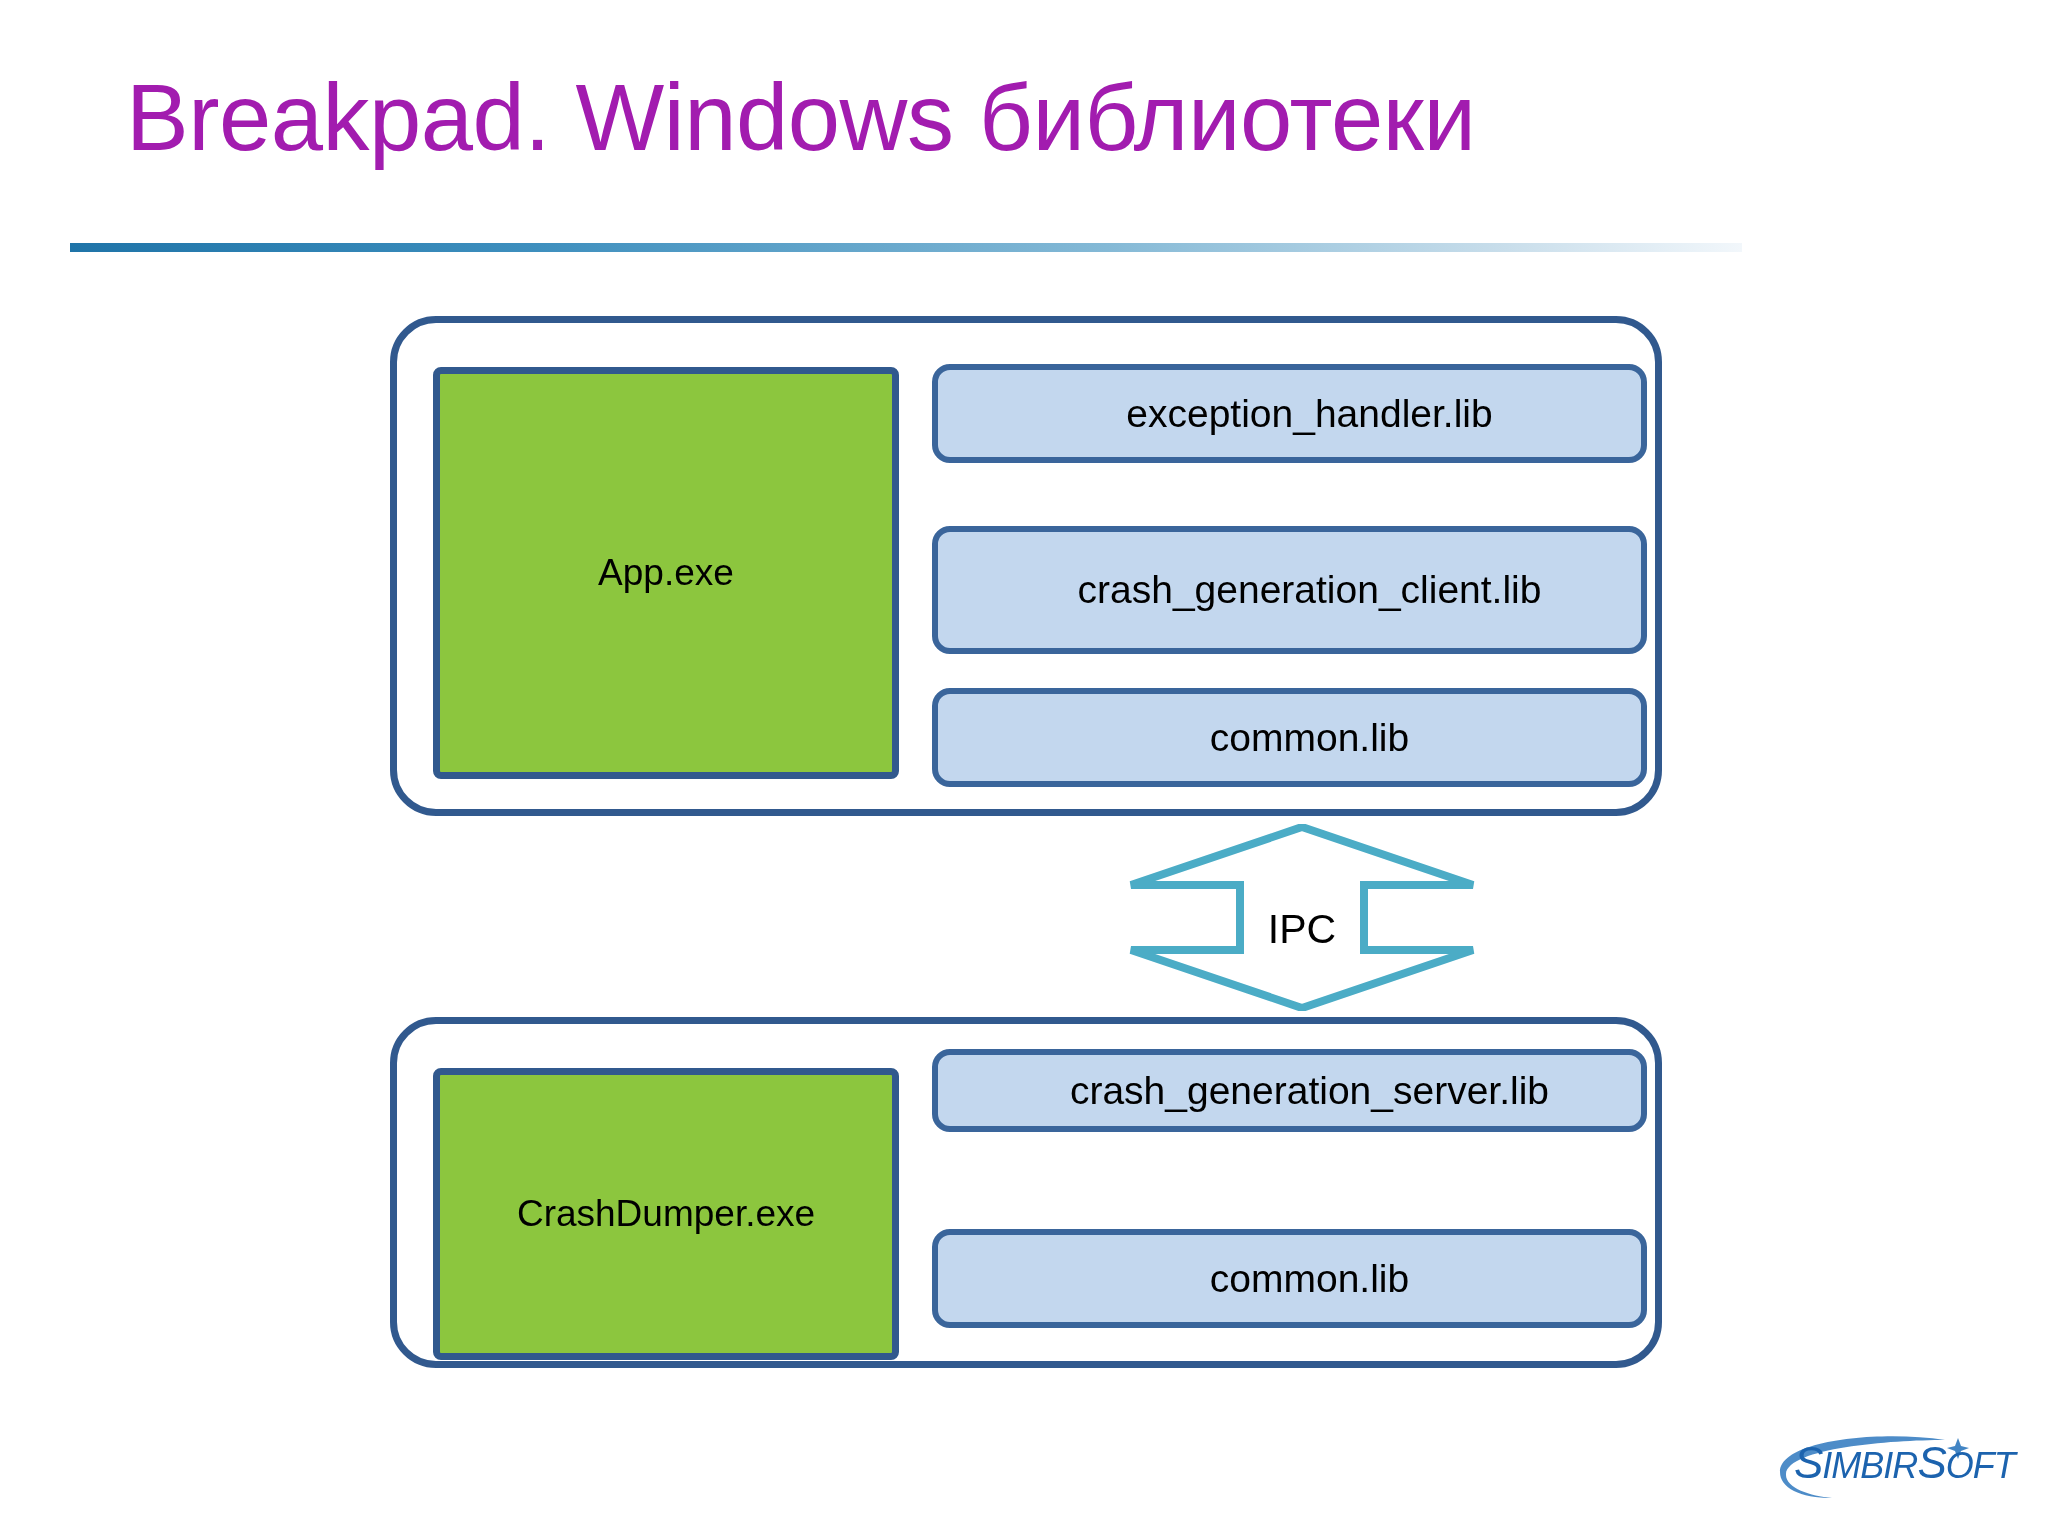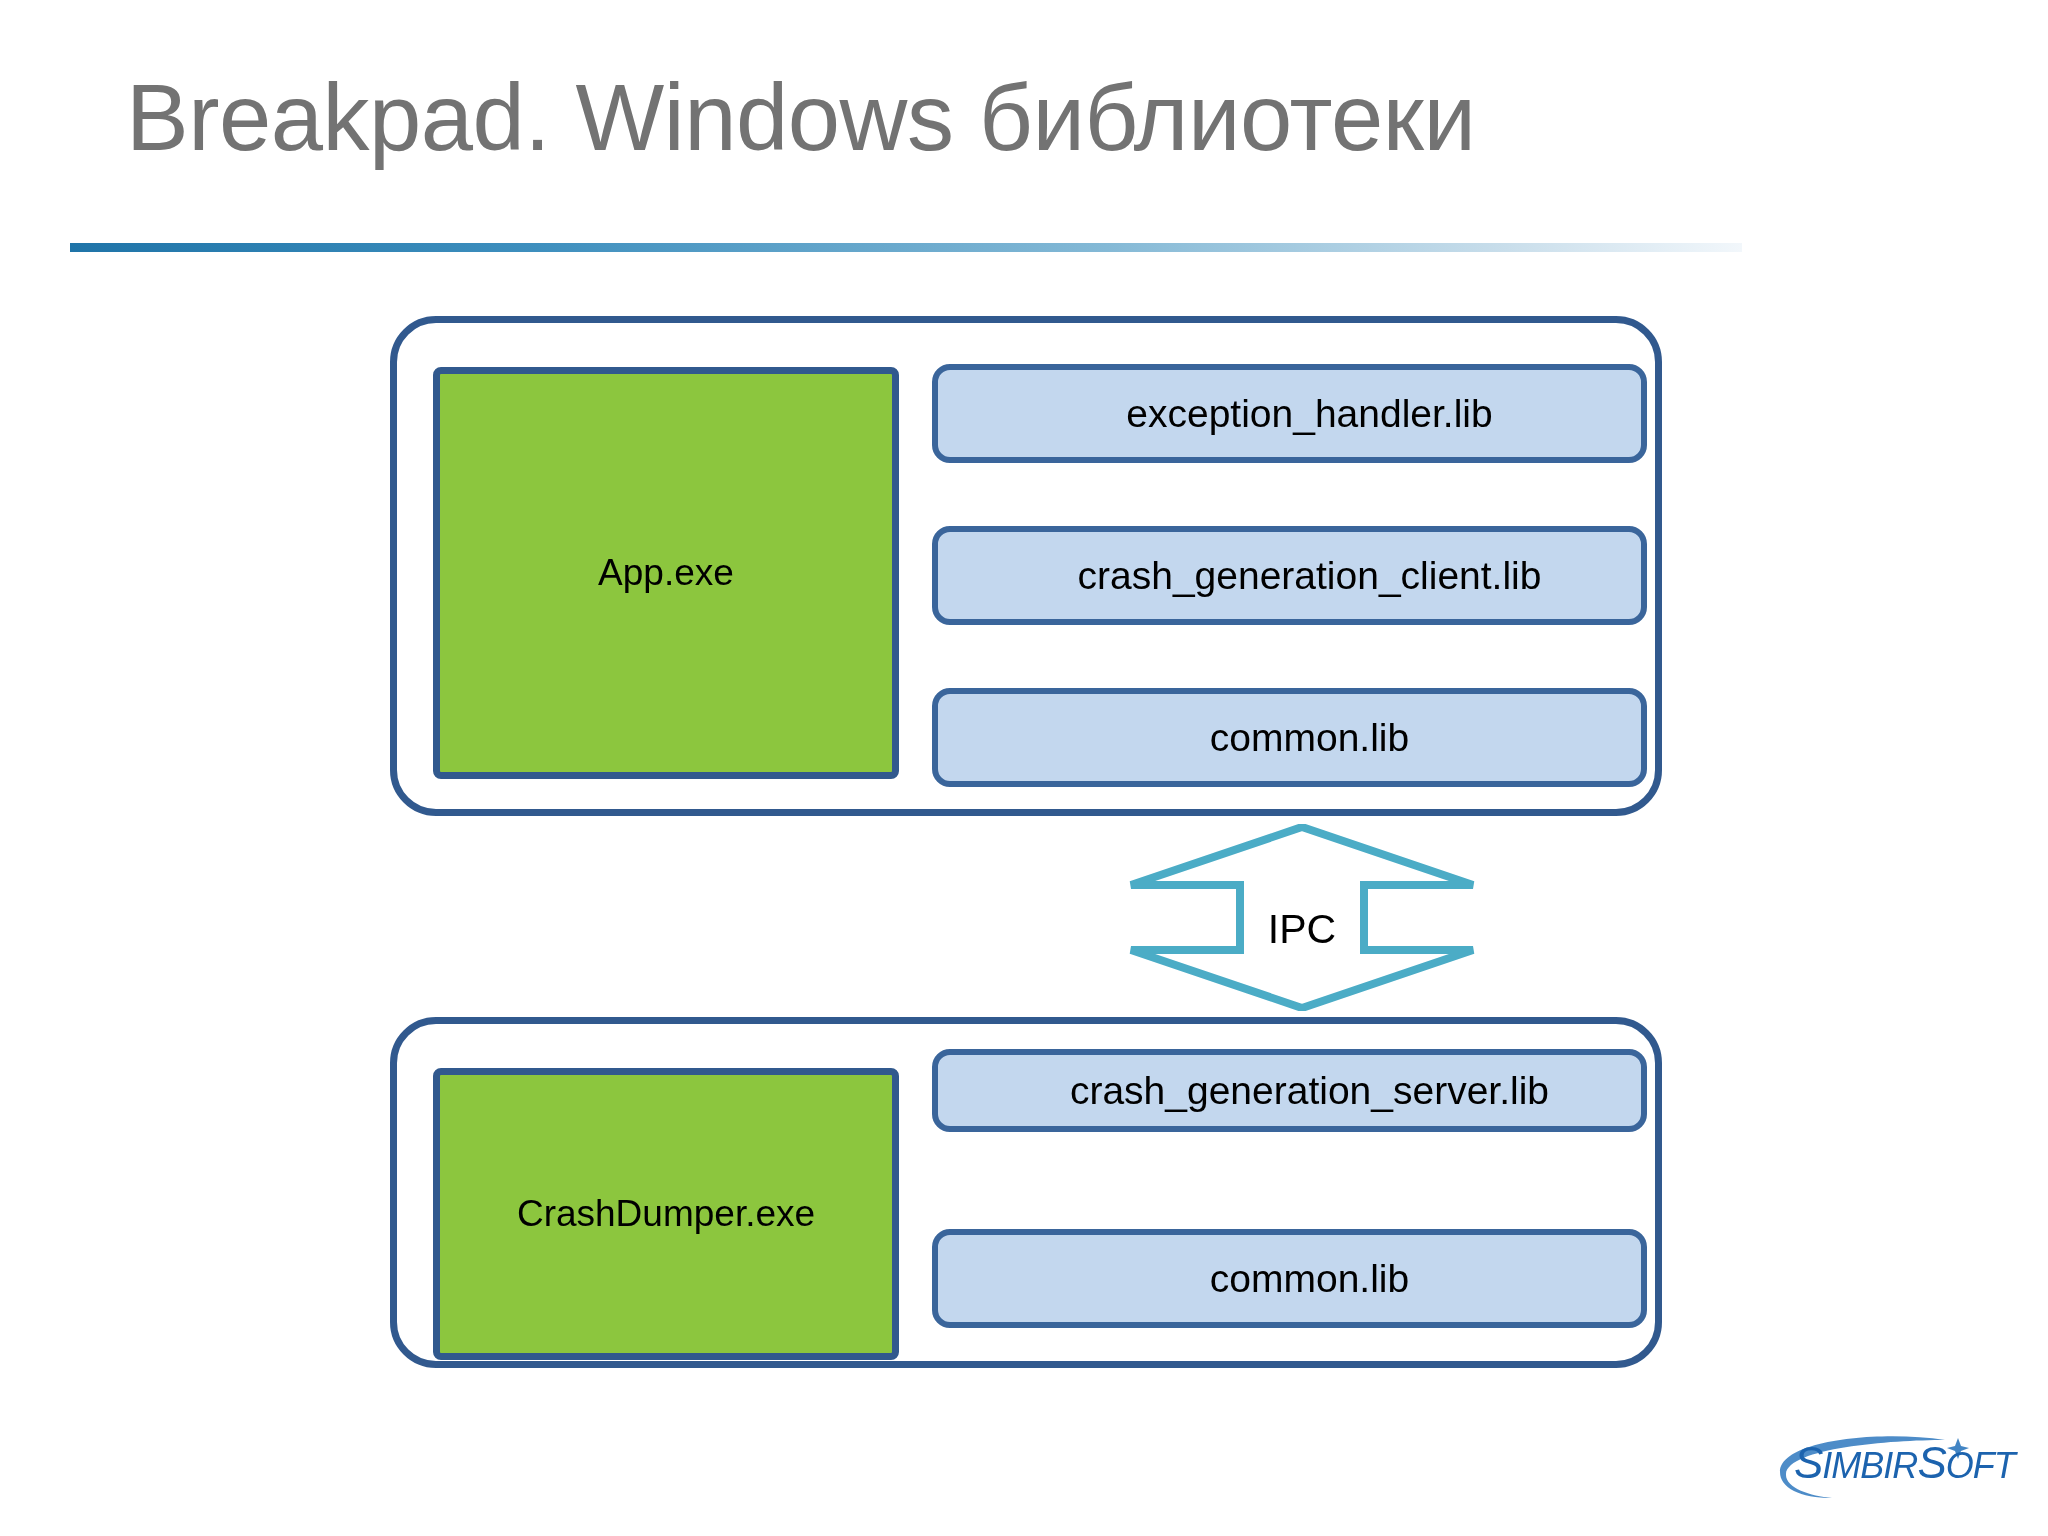--- a/index.html
+++ b/index.html
@@ -18,21 +18,21 @@
 
   
   #slide-title {
     position: absolute;
     left: 126px;
     top: 62px;
     width: 1800px;
     font-size: 94px;
     line-height: 112px;
     font-weight: 400;
-    color: #737373;
+    color: #a21caf;
     letter-spacing: -0.5px;
     white-space: nowrap;
   }
 
   #title-rule {
     position: absolute;
     left: 70px;
     top: 243px;
     width: 1672px;
     height: 9px;
@@ -99,21 +99,21 @@
     display: flex;
     align-items: center;
     justify-content: center;
     color: #000000;
     font-size: 39px;
     line-height: 46px;
     white-space: nowrap;
     padding-left: 40px;
   }
   #lib-exception-handler { left: 535px; top: 41px;  width: 715px; height: 99px; }
-  #lib-cgc              { left: 535px; top: 203px; width: 715px; height: 99px; }
+  #lib-cgc              { left: 535px; top: 203px; width: 715px; height: 128px; }
   #lib-common-top       { left: 535px; top: 365px; width: 715px; height: 99px; }
 
   #lib-cgs              { left: 535px; top: 25px;  width: 715px; height: 83px; }
   #lib-common-bottom    { left: 535px; top: 205px; width: 715px; height: 99px; }
 
   
   #ipc-arrow {
     position: absolute;
     left: 1128px;
     top: 824px;

